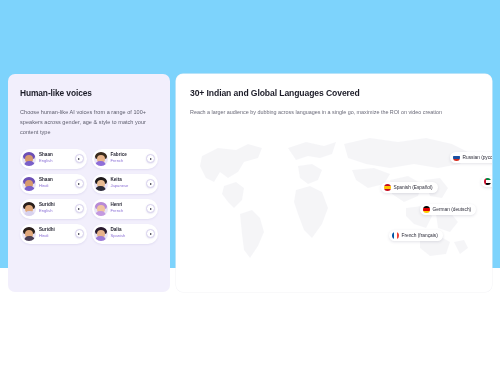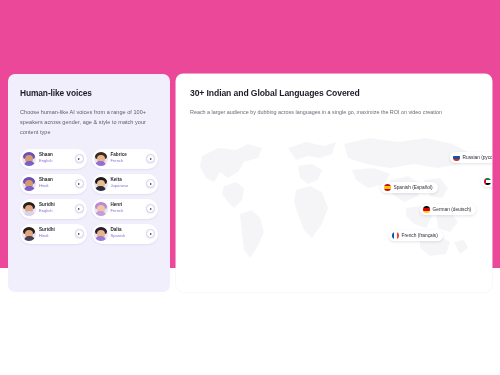--- a/index.html
+++ b/index.html
@@ -2,21 +2,21 @@
 <html><head>
 <meta charset="utf-8">
 <style>
   * { box-sizing: border-box; margin: 0; padding: 0; }
   html, body {
     width: 500px; height: 375px;
     background: #ffffff;
     font-family: "Liberation Sans", sans-serif;
     overflow: hidden;
   }
-  .page { position: relative; width: 500px; height: 268px; background: #ec4899; }
+  .page { position: relative; width: 500px; height: 268px; background: #7dd3fc; }
 
   .panels {
     position: absolute;
     left: 8px; top: 74px;
     width: 484px; height: 218px;
     display: flex;
     gap: 6px;
   }
 
   

